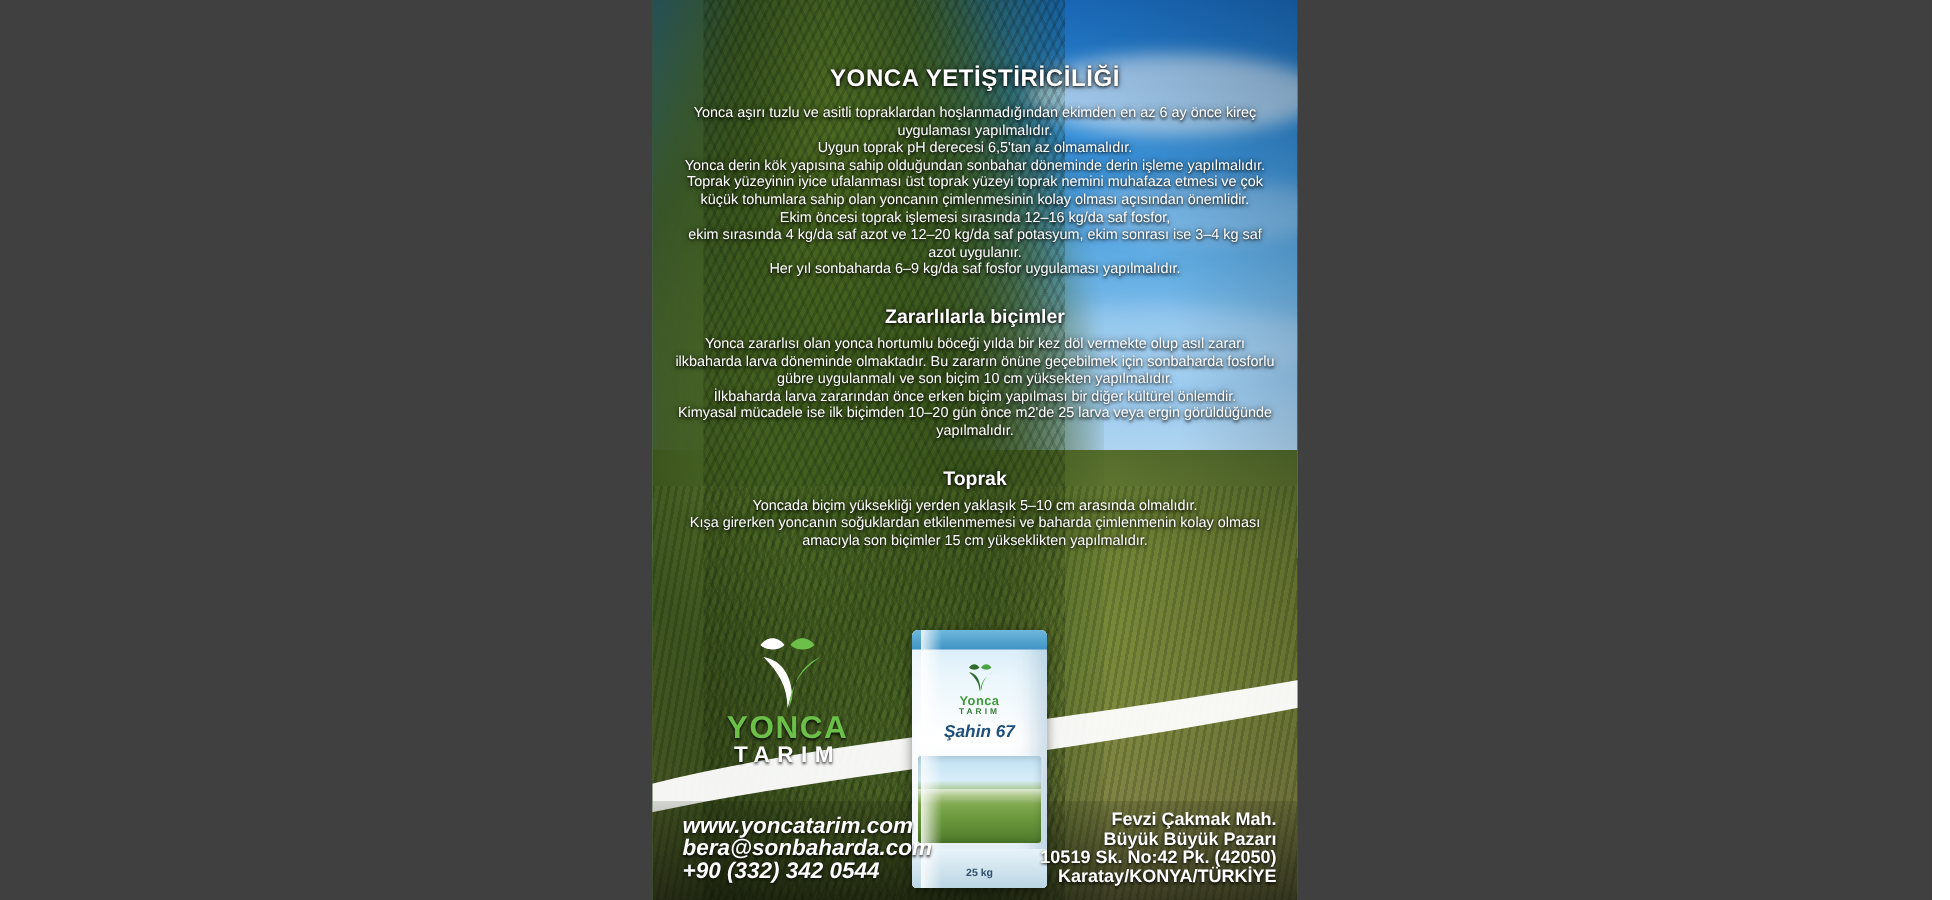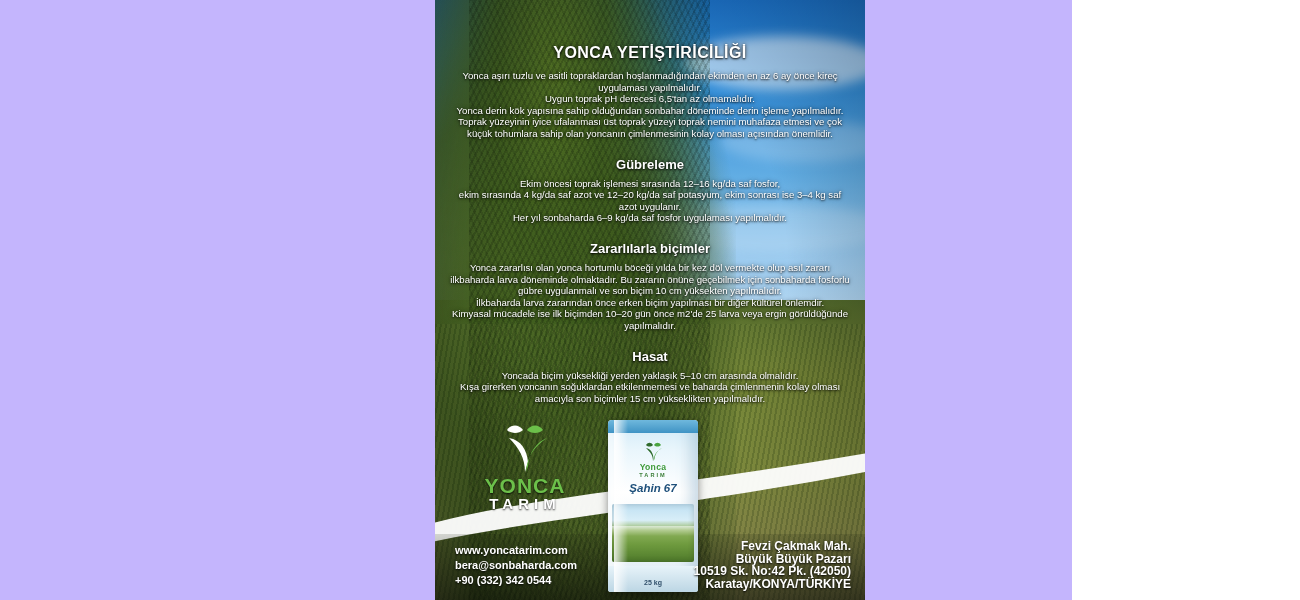--- a/index.html
+++ b/index.html
@@ -8,23 +8,23 @@
     background: #ffffff;
   }
   body {
     width: 1300px;
     height: 600px;
     font-family: "Liberation Sans", sans-serif;
     overflow: hidden;
   }
   #page {
     position: relative;
-    width: 1072px;
+    width: 1288px;
     height: 600px;
-    background: #c4b5fd;
+    background: #404040;
   }
   
   #poster {
     position: absolute;
     left: 435px;
     top: 0;
     width: 430px;
     height: 600px;
     overflow: hidden;
     background: #2d4a1c;
@@ -159,24 +159,25 @@
     letter-spacing: 5px;
     text-shadow: 0 1px 2px rgba(0,0,0,.8);
   }
 
   
   .contact {
     position: absolute;
     left: 20px;
     bottom: 12px;
     color: #ffffff;
-    font-size: 11px;
+    font-size: 15px;
     font-weight: bold;
     line-height: 15px;
     text-shadow: 0 1px 2px rgba(0,0,0,.9);
+    font-style: italic;
   }
   .address {
     position: absolute;
     right: 14px;
     bottom: 10px;
     color: #ffffff;
     font-size: 12px;
     font-weight: bold;
     line-height: 12.5px;
     text-align: right;
@@ -265,31 +266,30 @@
 
     <div class="footer-strip"></div>
 
     <div class="content">
       <div class="main-title">YONCA YETİŞTİRİCİLİĞİ</div>
       <div class="para" style="white-space:pre-line;">Yonca aşırı tuzlu ve asitli topraklardan hoşlanmadığından ekimden en az 6 ay önce kireç uygulaması  yapılmalıdır.
 Uygun toprak pH derecesi 6,5'tan az olmamalıdır.
 Yonca derin kök yapısına sahip olduğundan sonbahar döneminde derin işleme yapılmalıdır.
 Toprak yüzeyinin iyice ufalanması üst toprak yüzeyi toprak nemini muhafaza etmesi ve çok küçük tohumlara sahip olan yoncanın çimlenmesinin kolay olması açısından önemlidir.</div>
 
-      <div class="section-title">Gübreleme</div>
       <div class="para" style="white-space:pre-line;">Ekim öncesi toprak işlemesi sırasında 12–16 kg/da saf fosfor,
 ekim sırasında 4 kg/da saf azot ve 12–20 kg/da saf potasyum, ekim sonrası ise 3–4 kg saf azot uygulanır.
 Her yıl sonbaharda 6–9 kg/da saf fosfor uygulaması yapılmalıdır.</div>
 
       <div class="section-title">Zararlılarla biçimler</div>
       <div class="para" style="white-space:pre-line;">Yonca zararlısı olan yonca hortumlu böceği yılda bir kez döl vermekte olup  asıl zararı ilkbaharda larva döneminde olmaktadır. Bu zararın önüne geçebilmek için sonbaharda fosforlu gübre uygulanmalı ve son biçim  10 cm yüksekten yapılmalıdır.
 İlkbaharda larva zararından önce erken biçim yapılması bir diğer  kültürel önlemdir.
 Kimyasal mücadele ise ilk biçimden 10–20 gün önce m2'de 25 larva veya ergin görüldüğünde yapılmalıdır.</div>
 
-      <div class="section-title">Hasat</div>
+      <div class="section-title">Toprak</div>
       <div class="para" style="white-space:pre-line;">Yoncada biçim yüksekliği yerden yaklaşık 5–10 cm arasında olmalıdır.
 Kışa girerken yoncanın soğuklardan etkilenmemesi ve baharda çimlenmenin kolay olması amacıyla son biçimler 15 cm yükseklikten yapılmalıdır.</div>
     </div>
 
     <div class="logo">
       <div class="logo-mark">
         <svg viewBox="0 0 56 52" width="56" height="52">
           <path d="M28 50 C28 36 22 26 12 16 C24 18 30 28 31 40 Z" fill="#ffffff"></path>
           <path d="M29 50 C30 34 38 24 50 16 C40 20 32 30 31 44 Z" fill="#6cc04a"></path>
           <path d="M10 8 C14 2 22 2 26 8 C22 12 14 12 10 8 Z" fill="#ffffff"></path>

